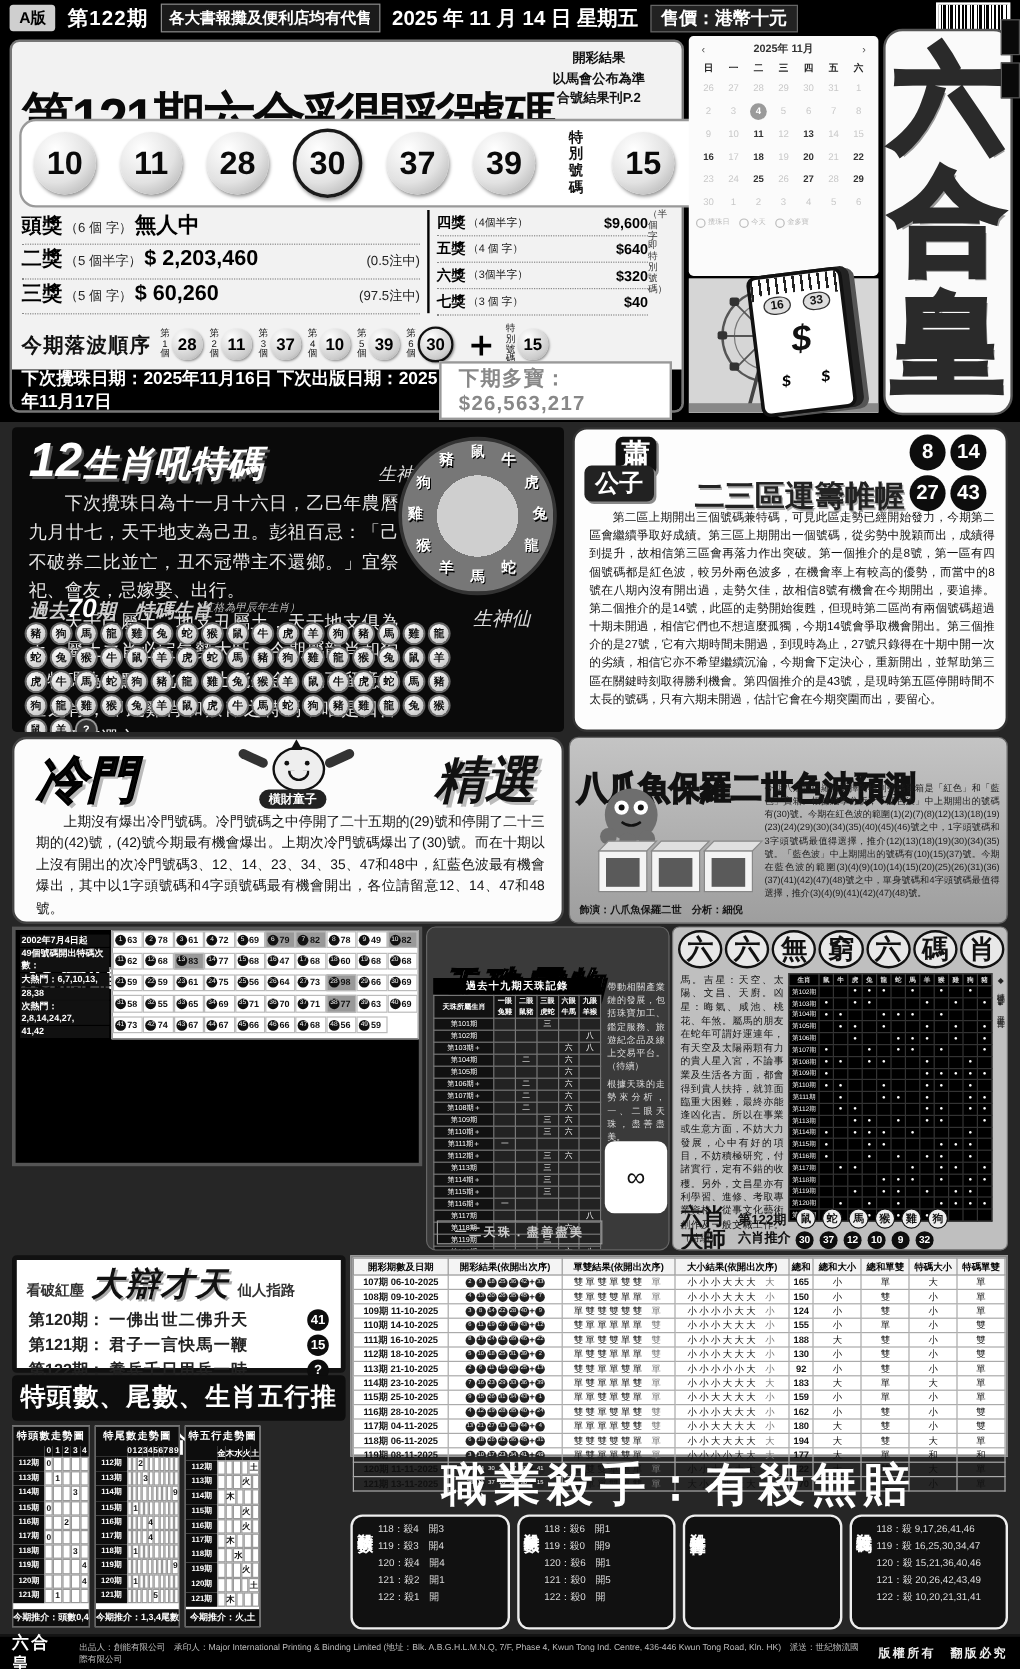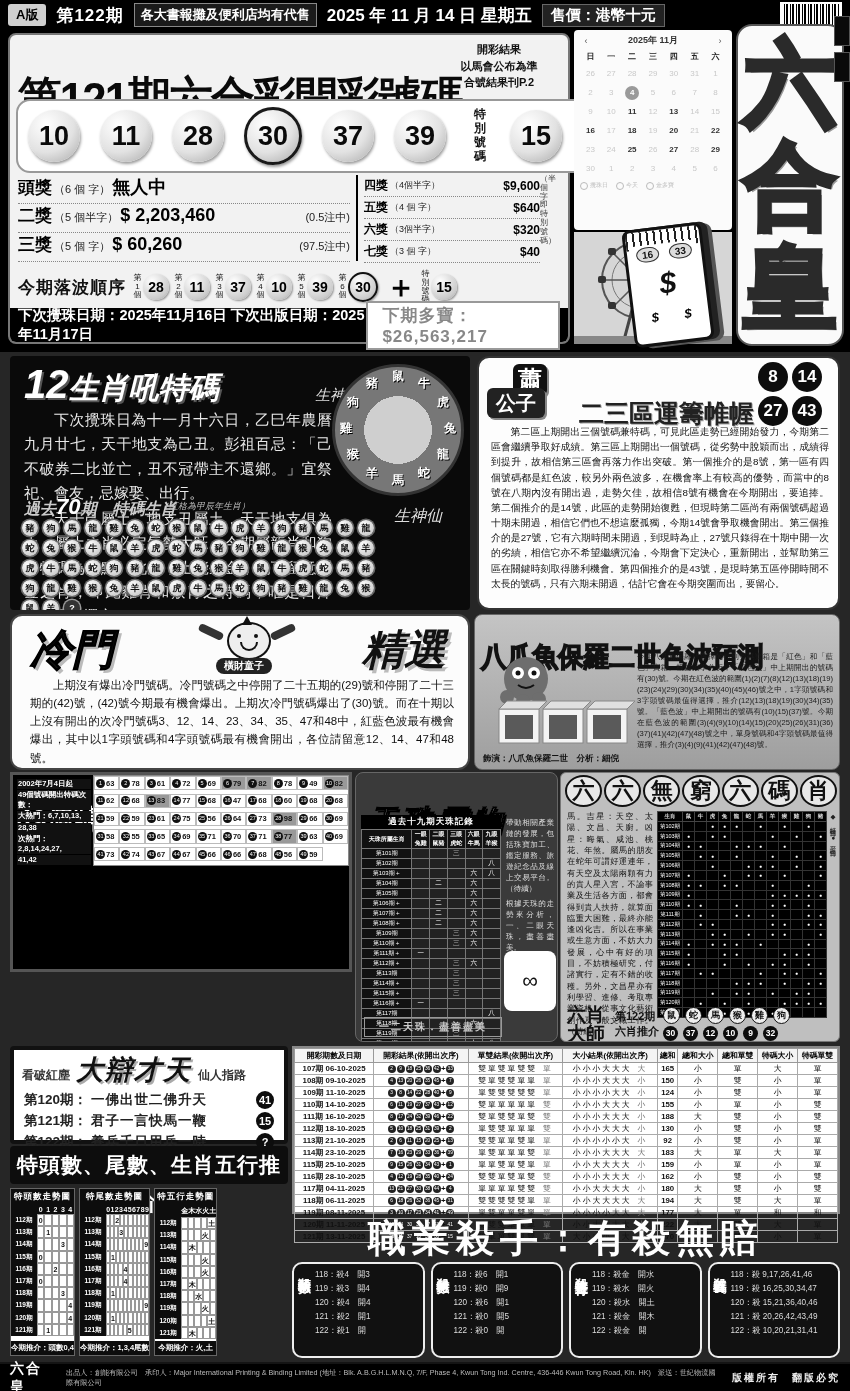--- a/index.html
+++ b/index.html
@@ -2023,27 +2023,20 @@
       <div class="krows">
         <div class="krow">118：殺6　開1</div>
           <div class="krow">119：殺0　開9</div>
           <div class="krow">120：殺6　開1</div>
           <div class="krow">121：殺0　開5</div>
           <div class="krow">122：殺0　開</div>
       </div>
     </div>
       <div class="kpanel">
       <div class="klabel">殺特生肖五行</div>
-      <div class="krows">
-        <div class="krow">118：殺金　開水</div>
-          <div class="krow">119：殺水　開火</div>
-          <div class="krow">120：殺水　開土</div>
-          <div class="krow">121：殺金　開木</div>
-          <div class="krow">122：殺金　開</div>
-      </div>
     </div>
       <div class="kpanel">
       <div class="klabel">殺特五碼</div>
       <div class="krows">
         <div class="krow">118：殺 9,17,26,41,46</div>
           <div class="krow">119：殺 16,25,30,34,47</div>
           <div class="krow">120：殺 15,21,36,40,46</div>
           <div class="krow">121：殺 20,26,42,43,49</div>
           <div class="krow">122：殺 10,20,21,31,41</div>
       </div>

